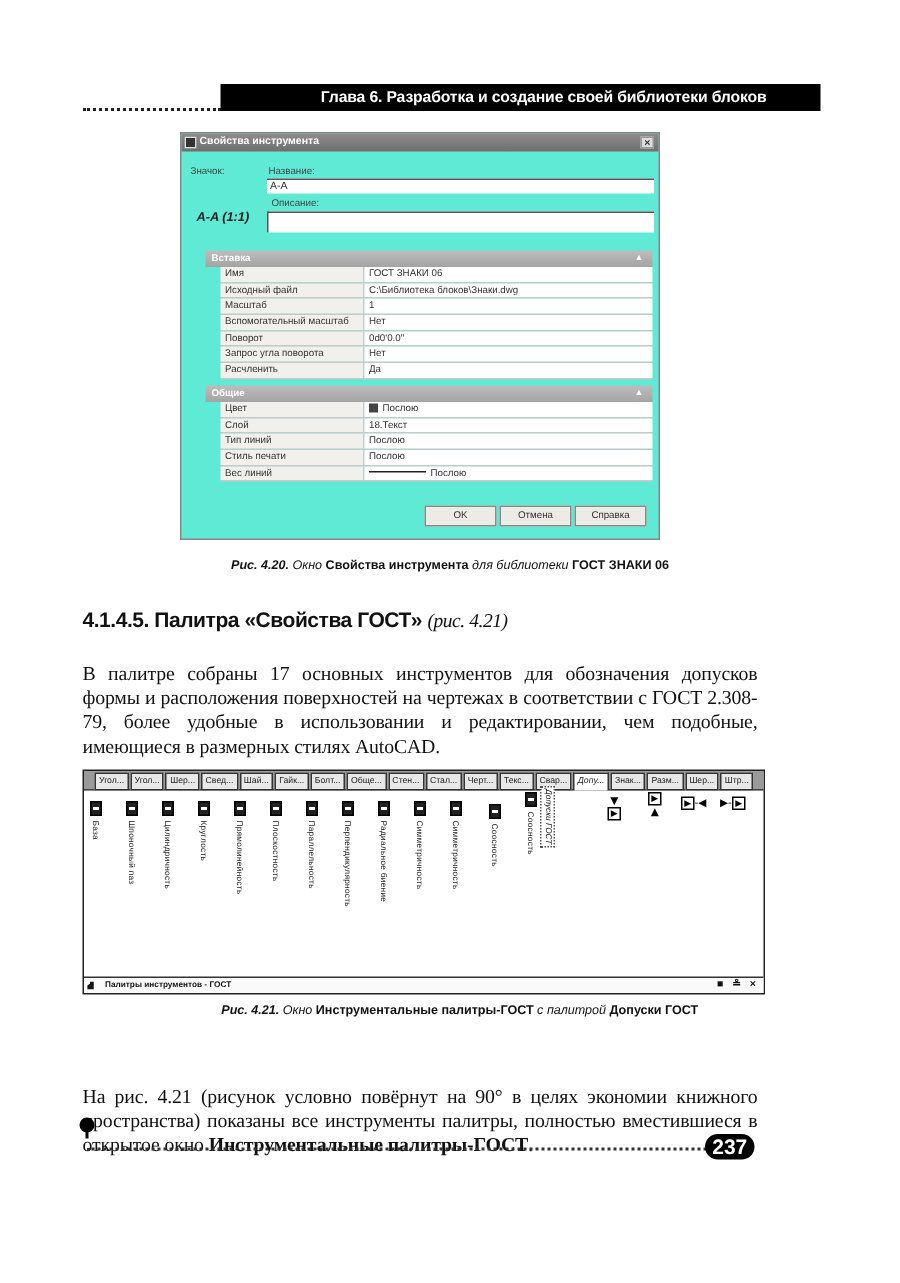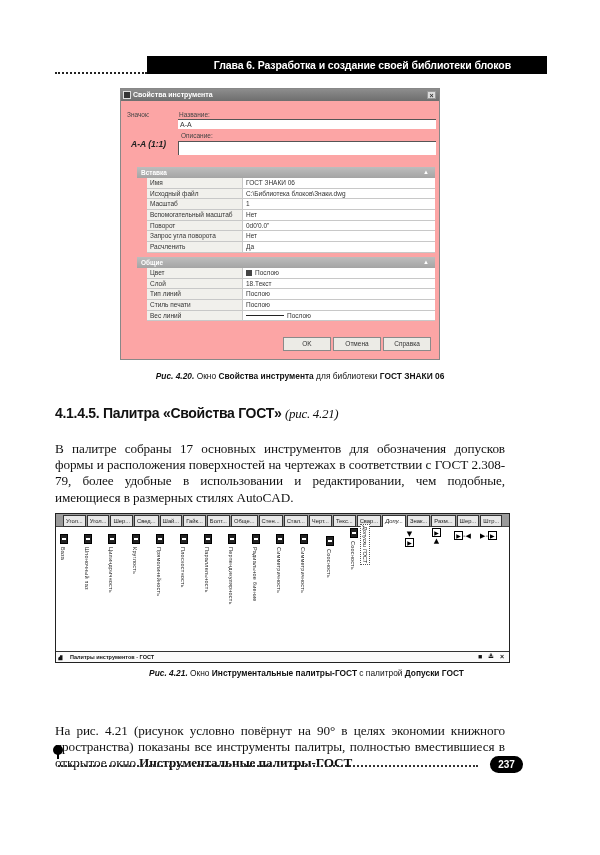--- a/index.html
+++ b/index.html
@@ -5,41 +5,41 @@
   * { box-sizing: border-box; margin: 0; padding: 0; }
   html, body { width: 600px; height: 855px; background: #fff; overflow: hidden; }
   body { position: relative; font-family: "Liberation Serif", serif; color: #111; }
 
   
   .hdr-dots { position: absolute; left: 55px; top: 72px; width: 92px; border-top: 2px dotted #222; }
   .hdr-bar { position: absolute; left: 147px; top: 56px; width: 400px; height: 18px; background: #000; color: #fff;
     font-family: "Liberation Sans", sans-serif; font-weight: bold; font-size: 10.5px; line-height: 18px; text-align: right; padding-right: 36px; letter-spacing: -0.1px; }
 
   
-  .dlg { position: absolute; left: 120px; top: 88px; width: 320px; height: 272px; background: #fca5a5; border: 1px solid #888; }
+  .dlg { position: absolute; left: 120px; top: 88px; width: 320px; height: 272px; background: #5eead4; border: 1px solid #888; }
   .dlg-title { height: 12px; background: linear-gradient(#8d8d8d, #6e6e6e); color: #fff; font-family: "Liberation Sans", sans-serif; font-size: 7px; font-weight: bold; line-height: 12px; padding-left: 12px; position: relative; }
   .dlg-title .ticon { position: absolute; left: 2px; top: 2px; width: 8px; height: 8px; background: #333; border: 1px solid #ddd; }
   .dlg-close { position: absolute; right: 3px; top: 2px; width: 9px; height: 8px; background: #ddd; color: #333; font-size: 7px; line-height: 8px; text-align: center; border: 1px solid #999; }
   .lbl { position: absolute; font-family: "Liberation Sans", sans-serif; font-size: 6.5px; color: #444; }
   .fld { position: absolute; background: #fff; border-top: 1px solid #555; font-family: "Liberation Sans", sans-serif; font-size: 7px; color: #333; padding-left: 2px; line-height: 10px; }
   .preview { position: absolute; left: 10px; top: 50px; font-family: "Liberation Sans", sans-serif; font-style: italic; font-weight: bold; font-size: 8.5px; color: #222; }
 
   .grid { position: absolute; left: 16px; width: 298px; font-family: "Liberation Sans", sans-serif; font-size: 6.5px; color: #333; }
   .grid .cat { height: 11px; background: linear-gradient(#bdbdbd, #a4a4a4); color: #fff; font-weight: bold; line-height: 11px; padding-left: 4px; position: relative; }
   .grid .cat .chev { position: absolute; right: 6px; top: 0; font-size: 6px; }
   .grid .row { display: flex; height: 10.7px; line-height: 10.5px; margin-left: 10px; border-bottom: 1px solid #c8c8c8; }
   .grid .row .k { width: 96px; background: #f1f0ec; border-right: 1px solid #c8c8c8; padding-left: 3px; white-space: nowrap; overflow: hidden; }
   .grid .row .v { flex: 1; background: #fff; padding-left: 3px; white-space: nowrap; }
   .swatch { display: inline-block; width: 6px; height: 6px; background: #444; margin-right: 3px; vertical-align: -1px; }
   .lw { display: inline-block; width: 38px; border-top: 1.5px solid #222; vertical-align: 2px; margin-right: 3px; }
 
   .btn { position: absolute; top: 248px; height: 14px; width: 48px; background: #ecebe6; border: 1px solid #8a8a8a; font-family: "Liberation Sans", sans-serif; font-size: 6.5px; line-height: 12px; text-align: center; color: #333; }
 
   .caption { position: absolute; left: 0; width: 600px; text-align: center; font-family: "Liberation Sans", sans-serif; font-size: 8.4px; }
-  .caption .it { }
+  .caption .it { font-style: italic; }
   .caption .b { font-weight: bold; }
   .caption .bi { font-weight: bold; font-style: italic; }
 
   .section { position: absolute; left: 55px; top: 405px; font-family: "Liberation Sans", sans-serif; font-weight: bold; font-size: 14px; letter-spacing: -0.3px; }
   .section .ref { font-family: "Liberation Serif", serif; font-weight: normal; font-size: 13px; font-style: italic; }
 
   .para { position: absolute; left: 55px; width: 450px; font-size: 13.2px; line-height: 16.2px; text-align: justify; letter-spacing: -0.1px; }
   .para b { font-weight: bold; }
 
   
@@ -55,21 +55,21 @@
   .boxtri { display: inline-block; width: 9px; height: 9px; border: 1px solid #000; font-size: 6px; line-height: 7px; text-align: center; }
   .tip { position: absolute; left: 304px; top: 10px; border: 1px dotted #555; background: #fff; writing-mode: vertical-rl; font-family: "Liberation Sans", sans-serif; font-style: italic; font-size: 5.5px; padding: 1px; }
   .pal-status { position: absolute; left: 0; bottom: 0; width: 100%; height: 11px; border-top: 1px solid #333; background: #fafafa; font-family: "Liberation Sans", sans-serif; font-size: 5.5px; font-weight: bold; line-height: 10px; padding-left: 14px; }
   .pal-status .sicon { position: absolute; left: 2px; top: 1px; font-size: 7px; font-weight: bold; }
   .pal-status .ctrls { position: absolute; right: 3px; top: 0; font-size: 7px; letter-spacing: 2px; }
 
   
   .foot-dot { position: absolute; left: 53px; top: 745px; width: 10px; height: 10px; border-radius: 50%; background: #000; }
   .foot-stem { position: absolute; left: 57px; top: 752px; width: 2px; height: 7px; background: #000; }
   .foot-line { position: absolute; left: 58px; top: 765px; width: 420px; border-top: 2px dotted #333; }
-  .pagenum { position: absolute; left: 490px; top: 756px; width: 33px; height: 17px; border-radius: 9px; background: #000; color: #fff; font-family: "Liberation Sans", sans-serif; font-weight: bold; font-size: 10px; text-align: center; line-height: 17px; }
+  .pagenum { position: absolute; left: 470px; top: 756px; width: 33px; height: 17px; border-radius: 9px; background: #000; color: #fff; font-family: "Liberation Sans", sans-serif; font-weight: bold; font-size: 14px; text-align: center; line-height: 17px; }
 </style>
 </head>
 <body>
 
 <div class="hdr-dots"></div>
 <div class="hdr-bar">Глава 6. Разработка и создание своей библиотеки блоков</div>
 
 <div class="dlg">
   <div class="dlg-title">
     <span class="ticon"></span>

